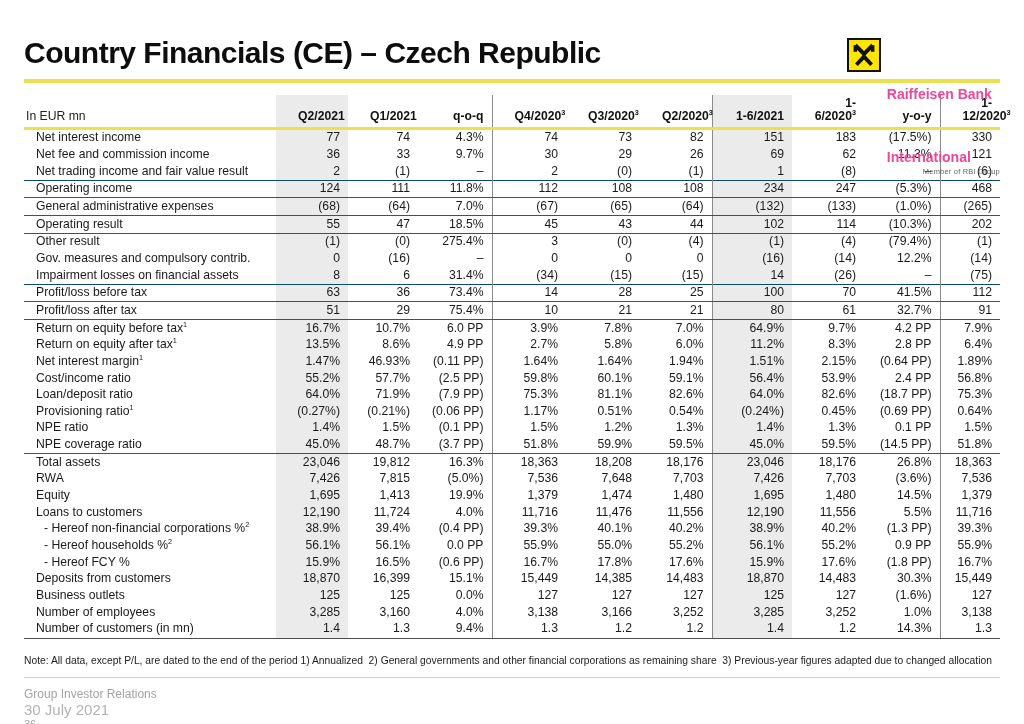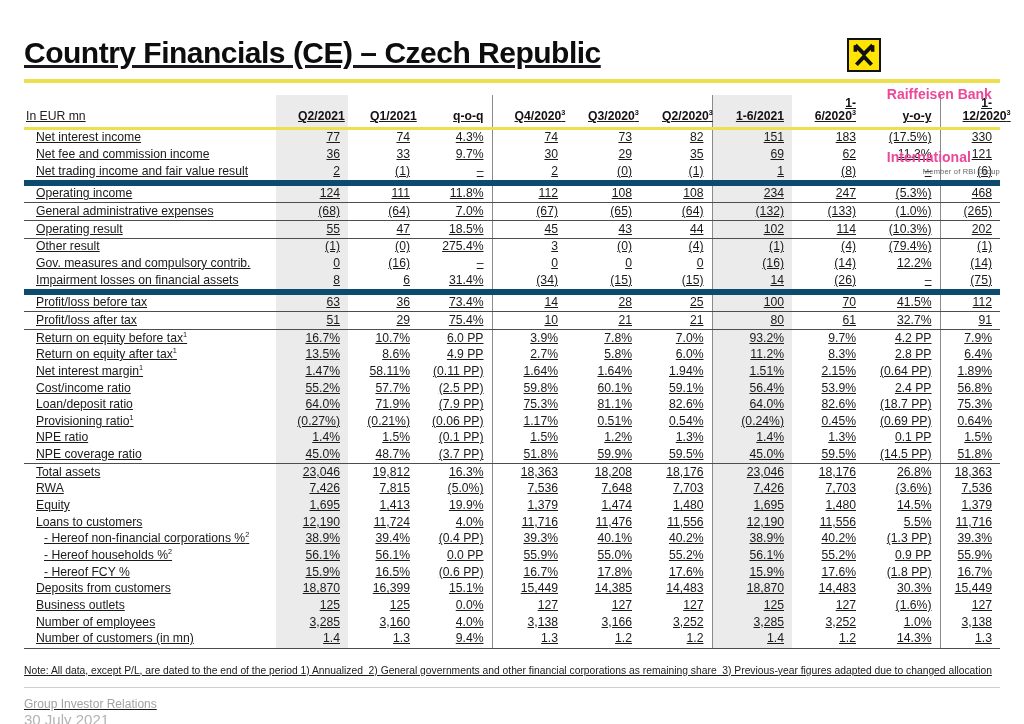--- a/index.html
+++ b/index.html
@@ -1,19 +1,19 @@
 <!DOCTYPE html>
 <html style="--accent: #EDE04F; --logo-yellow: #FFE500; --shade: #EBEBEB;"><head>
 <meta charset="utf-8">
 <style>
   html, body { margin: 0; padding: 0; width: 1024px; height: 724px; overflow: hidden; background: #ffffff; }
   * { box-sizing: border-box; }
   .page {
     position: relative; width: 1024px; height: 724px; background: #ffffff;
-    font-family: "Liberation Sans", "DejaVu Sans", sans-serif; color: #1a1a1a; text-decoration: underline;
+    font-family: "Liberation Sans", "DejaVu Sans", sans-serif; color: #1a1a1a;
   }
   .slide-header { position: relative; padding: 36px 24px 0 24px; }
   h1 {
     margin: 0; font-size: 30px; font-weight: bold; letter-spacing: -0.5px; color: #0d0d0d;
   }
   .logo { position: absolute; top: 38px; right: 24px; display: flex; align-items: flex-start; gap: 6px; }
   .logo-mark {
     width: 34px; height: 34px; background: var(--logo-yellow, #FFE500);
     border: 2px solid #111; display: flex; align-items: center; justify-content: center;
   }
@@ -27,21 +27,21 @@
     font-size: 12.2px; table-layout: fixed;
   }
   .fin-table th, .fin-table td { padding: 1.5px 8px 1.5px 0; line-height: 1.12; vertical-align: bottom; }
   .fin-table thead th { font-weight: bold; text-align: right; color: #111; border-bottom: 3px solid var(--accent, #EDE04F); padding-bottom: 3px; padding-left: 22px; }
   .fin-table thead th.lbl-h { text-align: left; font-weight: normal; color: #222; padding-left: 2px; }
   .fin-table td.num { text-align: right; white-space: nowrap; }
   .fin-table td.lbl { text-align: left; padding-left: 12px; white-space: nowrap; }
   .fin-table td.lbl.ind1 { padding-left: 20px; }
   .fin-table .shade { background: var(--shade, #EBEBEB); }
   .fin-table .sep { border-right: 1px solid #8a8a8a; }
-  .fin-table tr.bt > * { border-top: 6px solid #0c4a6e; }
+  .fin-table tr.bt > * { border-top: 1px solid #0c4a6e; }
   .fin-table tr.bb > * { border-bottom: 1px solid #4d4d4d; }
   sup { font-size: 0.6em; line-height: 0; vertical-align: super; }
 
   .footnote {
     margin: 16px 24px 0 24px; font-size: 10.3px; color: #222; white-space: pre-wrap;
   }
   .footer-rule { margin: 11px 24px 0 24px; height: 1px; background: #cfcfcf; }
   .slide-footer {
     margin: 9px 24px 0 24px; display: flex; justify-content: space-between; align-items: baseline;
     font-size: 12px; color: #a3a3a3; flex-direction: column;
@@ -115,21 +115,21 @@
           <td class="num sep">(17.5%)</td>
           <td class="num">330</td>
         </tr>
         <tr>
           <td class="lbl">Net fee and commission income</td>
           <td class="num shade">36</td>
           <td class="num">33</td>
           <td class="num sep">9.7%</td>
           <td class="num">30</td>
           <td class="num">29</td>
-          <td class="num sep">35</td>
+          <td class="num sep">26</td>
           <td class="num shade">69</td>
           <td class="num">62</td>
           <td class="num sep">11.3%</td>
           <td class="num">121</td>
         </tr>
         <tr>
           <td class="lbl">Net trading income and fair value result</td>
           <td class="num shade">2</td>
           <td class="num">(1)</td>
           <td class="num sep">–</td>
@@ -246,42 +246,42 @@
           <td class="num">91</td>
         </tr>
         <tr>
           <td class="lbl">Return on equity before tax<sup>1</sup></td>
           <td class="num shade">16.7%</td>
           <td class="num">10.7%</td>
           <td class="num sep">6.0 PP</td>
           <td class="num">3.9%</td>
           <td class="num">7.8%</td>
           <td class="num sep">7.0%</td>
-          <td class="num shade">93.2%</td>
+          <td class="num shade">64.9%</td>
           <td class="num">9.7%</td>
           <td class="num sep">4.2 PP</td>
           <td class="num">7.9%</td>
         </tr>
         <tr>
           <td class="lbl">Return on equity after tax<sup>1</sup></td>
           <td class="num shade">13.5%</td>
           <td class="num">8.6%</td>
           <td class="num sep">4.9 PP</td>
           <td class="num">2.7%</td>
           <td class="num">5.8%</td>
           <td class="num sep">6.0%</td>
           <td class="num shade">11.2%</td>
           <td class="num">8.3%</td>
           <td class="num sep">2.8 PP</td>
           <td class="num">6.4%</td>
         </tr>
         <tr>
           <td class="lbl">Net interest margin<sup>1</sup></td>
           <td class="num shade">1.47%</td>
-          <td class="num">58.11%</td>
+          <td class="num">46.93%</td>
           <td class="num sep">(0.11 PP)</td>
           <td class="num">1.64%</td>
           <td class="num">1.64%</td>
           <td class="num sep">1.94%</td>
           <td class="num shade">1.51%</td>
           <td class="num">2.15%</td>
           <td class="num sep">(0.64 PP)</td>
           <td class="num">1.89%</td>
         </tr>
         <tr>

